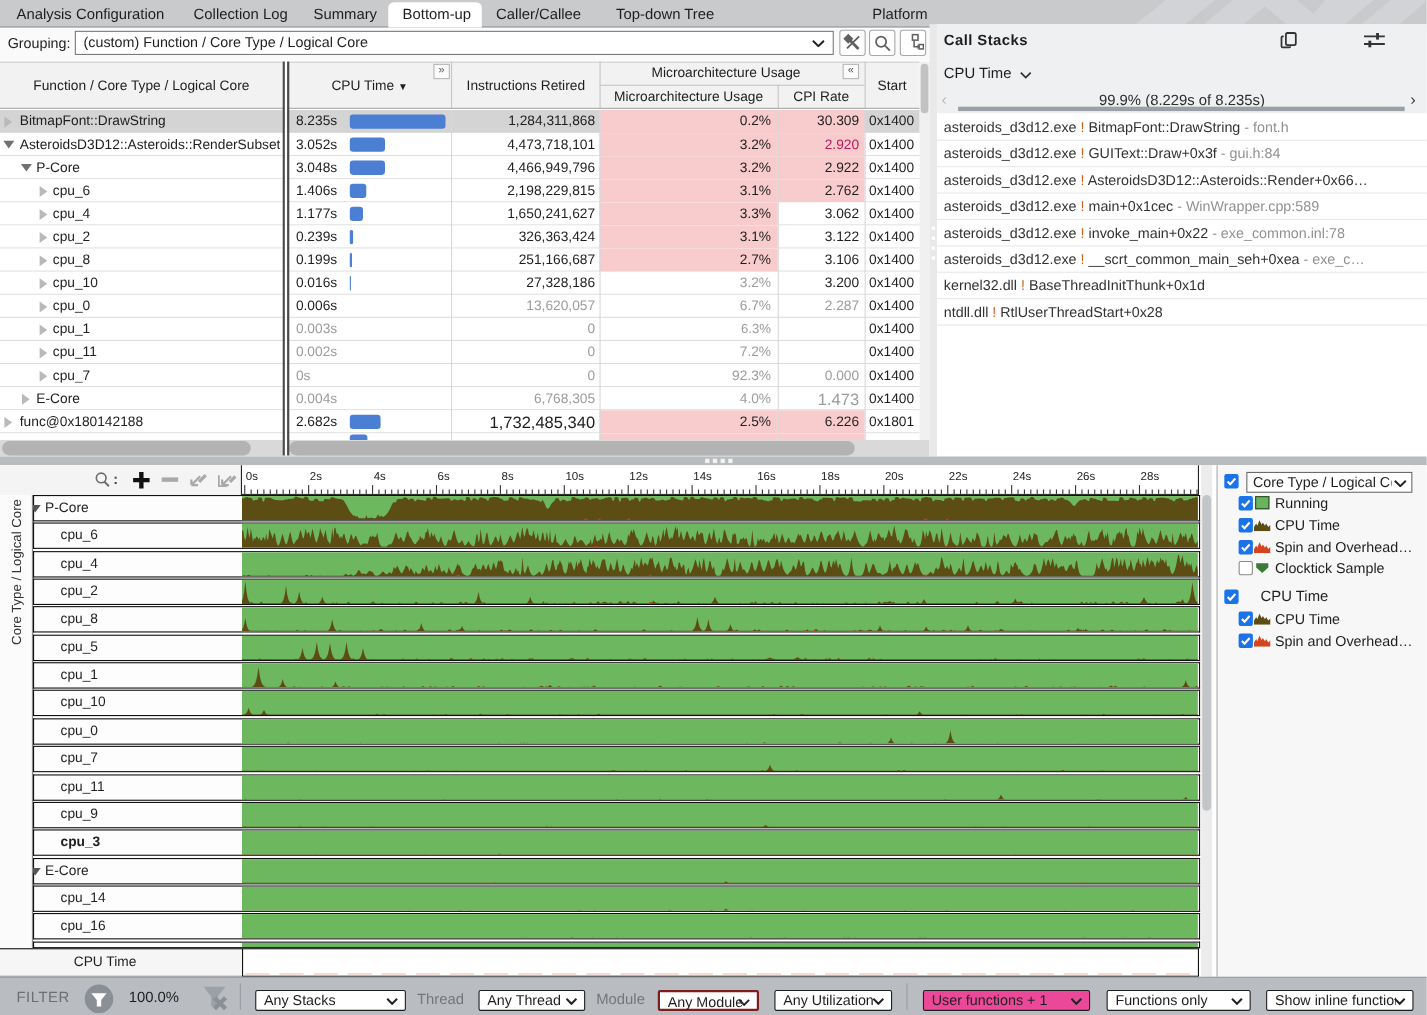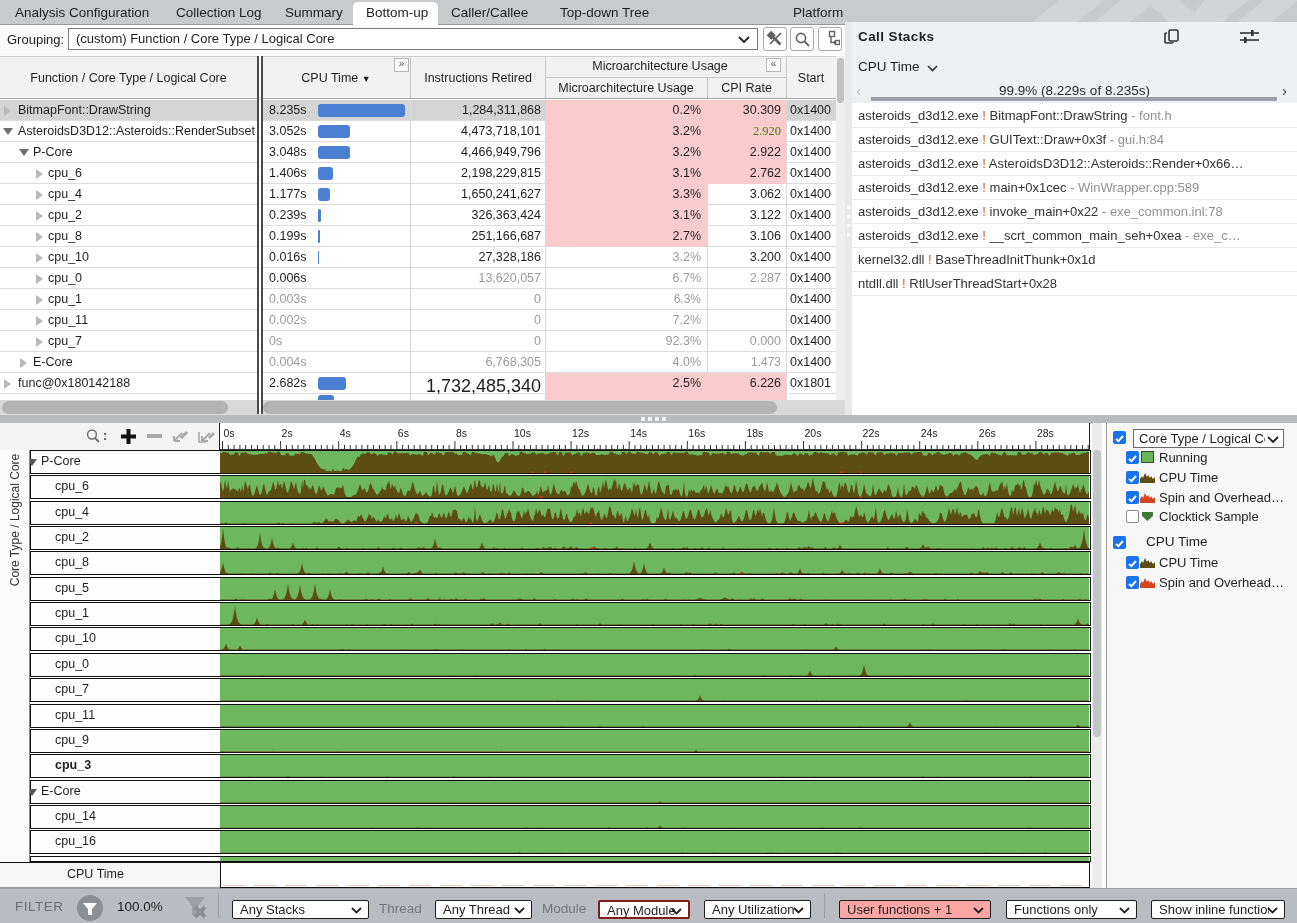--- a/index.html
+++ b/index.html
@@ -79,21 +79,21 @@
 <div class="txt" style="left:790px;top:103px;font-size:12.5px;color:#1e1e1e;font-weight:normal;max-width:46px;overflow:hidden;">0x1400</div>
 <div class="abs" style="left:0;top:121px;width:836px;height:21px;background:#fff;border-bottom:1px solid #dcdcdc;"></div>
 <div class="abs" style="left:545px;top:121px;width:162px;height:21px;background:#f8cccd;"></div>
 <div class="abs" style="left:707px;top:121px;width:79px;height:21px;background:#f8cccd;"></div>
 <div class="abs" style="left:3px;top:128px;width:0;height:0;border-left:5px solid transparent;border-right:5px solid transparent;border-top:7px solid #707070;"></div>
 <div class="txt" style="left:18px;top:124px;font-size:12.5px;color:#1e1e1e;font-weight:normal;max-width:239px;overflow:hidden;">AsteroidsD3D12::Asteroids::RenderSubset</div>
 <div class="txt" style="left:269px;top:124px;font-size:12.5px;color:#1e1e1e;font-weight:normal;">3.052s</div>
 <div class="abs" style="left:318px;top:125px;width:32.2px;height:13px;background:#4a7fd4;border-radius:3px;"></div>
 <div class="txt" style="right:756px;top:124px;font-size:12.5px;color:#1e1e1e;">4,473,718,101</div>
 <div class="txt" style="right:596px;top:124px;font-size:12.5px;color:#1e1e1e;">3.2%</div>
-<div class="txt" style="right:516px;top:124px;font-size:12.5px;color:#4d7c0f;font-family:Liberation Serif, serif;">2.920</div>
+<div class="txt" style="right:516px;top:124px;font-size:12.5px;color:#be185d;">2.920</div>
 <div class="txt" style="left:790px;top:124px;font-size:12.5px;color:#1e1e1e;font-weight:normal;max-width:46px;overflow:hidden;">0x1400</div>
 <div class="abs" style="left:0;top:142px;width:836px;height:21px;background:#fff;border-bottom:1px solid #dcdcdc;"></div>
 <div class="abs" style="left:545px;top:142px;width:162px;height:21px;background:#f8cccd;"></div>
 <div class="abs" style="left:707px;top:142px;width:79px;height:21px;background:#f8cccd;"></div>
 <div class="abs" style="left:19px;top:149px;width:0;height:0;border-left:5px solid transparent;border-right:5px solid transparent;border-top:7px solid #707070;"></div>
 <div class="txt" style="left:33px;top:145px;font-size:12.5px;color:#1e1e1e;font-weight:normal;max-width:224px;overflow:hidden;">P-Core</div>
 <div class="txt" style="left:269px;top:145px;font-size:12.5px;color:#1e1e1e;font-weight:normal;">3.048s</div>
 <div class="abs" style="left:318px;top:146px;width:32.2px;height:13px;background:#4a7fd4;border-radius:3px;"></div>
 <div class="txt" style="right:756px;top:145px;font-size:12.5px;color:#1e1e1e;">4,466,949,796</div>
 <div class="txt" style="right:596px;top:145px;font-size:12.5px;color:#1e1e1e;">3.2%</div>
@@ -180,30 +180,30 @@
 <div class="txt" style="right:756px;top:334px;font-size:12.5px;color:#9b9b9b;">0</div>
 <div class="txt" style="right:596px;top:334px;font-size:12.5px;color:#9b9b9b;">92.3%</div>
 <div class="txt" style="right:516px;top:334px;font-size:12.5px;color:#9b9b9b;">0.000</div>
 <div class="txt" style="left:790px;top:334px;font-size:12.5px;color:#1e1e1e;font-weight:normal;max-width:46px;overflow:hidden;">0x1400</div>
 <div class="abs" style="left:0;top:352px;width:836px;height:21px;background:#fff;border-bottom:1px solid #dcdcdc;"></div>
 <div class="abs" style="left:20px;top:358px;width:0;height:0;border-top:5px solid transparent;border-bottom:5px solid transparent;border-left:7px solid #b9b9b9;"></div>
 <div class="txt" style="left:33px;top:355px;font-size:12.5px;color:#1e1e1e;font-weight:normal;max-width:224px;overflow:hidden;">E-Core</div>
 <div class="txt" style="left:269px;top:355px;font-size:12.5px;color:#9b9b9b;font-weight:normal;">0.004s</div>
 <div class="txt" style="right:756px;top:355px;font-size:12.5px;color:#9b9b9b;">6,768,305</div>
 <div class="txt" style="right:596px;top:355px;font-size:12.5px;color:#9b9b9b;">4.0%</div>
-<div class="txt" style="right:516px;top:355px;font-size:12px;color:#9b9b9b;">1.473</div>
+<div class="txt" style="right:516px;top:355px;font-size:15px;color:#9b9b9b;">1.473</div>
 <div class="txt" style="left:790px;top:355px;font-size:12.5px;color:#1e1e1e;font-weight:normal;max-width:46px;overflow:hidden;">0x1400</div>
 <div class="abs" style="left:0;top:373px;width:836px;height:21px;background:#fff;border-bottom:1px solid #dcdcdc;"></div>
 <div class="abs" style="left:545px;top:373px;width:162px;height:21px;background:#f8cccd;"></div>
 <div class="abs" style="left:707px;top:373px;width:79px;height:21px;background:#f8cccd;"></div>
 <div class="abs" style="left:4px;top:379px;width:0;height:0;border-top:5px solid transparent;border-bottom:5px solid transparent;border-left:7px solid #b9b9b9;"></div>
 <div class="txt" style="left:18px;top:376px;font-size:12.5px;color:#1e1e1e;font-weight:normal;max-width:239px;overflow:hidden;">func@0x180142188</div>
 <div class="txt" style="left:269px;top:376px;font-size:12.5px;color:#1e1e1e;font-weight:normal;">2.682s</div>
 <div class="abs" style="left:318px;top:377px;width:28.3px;height:13px;background:#4a7fd4;border-radius:3px;"></div>
-<div class="txt" style="right:756px;top:376px;font-size:18px;color:#1e1e1e;">1,732,485,340</div>
+<div class="txt" style="right:756px;top:376px;font-size:15px;color:#1e1e1e;">1,732,485,340</div>
 <div class="txt" style="right:596px;top:376px;font-size:12.5px;color:#1e1e1e;">2.5%</div>
 <div class="txt" style="right:516px;top:376px;font-size:12.5px;color:#1e1e1e;">6.226</div>
 <div class="txt" style="left:790px;top:376px;font-size:12.5px;color:#1e1e1e;font-weight:normal;max-width:46px;overflow:hidden;">0x1801</div>
 <div class="abs" style="left:0;top:394px;width:836px;height:6px;background:#fff;"></div>
 <div class="abs" style="left:545px;top:394px;width:162px;height:6px;background:#f8cccd;"></div>
 <div class="abs" style="left:707px;top:394px;width:79px;height:6px;background:#f8cccd;"></div>
 <div class="abs" style="left:318px;top:395px;width:16px;height:5px;background:#4a7fd4;border-radius:3px 3px 0 0;"></div>
 <div class="abs" style="left:410px;top:100px;width:1px;height:300px;background:#d8d8d8;"></div>
 <div class="abs" style="left:545px;top:100px;width:1px;height:300px;background:#d8d8d8;"></div>
 <div class="abs" style="left:707px;top:100px;width:1px;height:300px;background:#d8d8d8;"></div>
@@ -727,21 +727,21 @@
       <path d="M1 1 L5.5 5.5 L10 1" stroke="#222" stroke-width="1.8" fill="none"></path>
     </svg>
   </div>
 <div class="abs" style="left:704px;top:900px;width:107px;height:19px;background:#fff;border:1px solid #1e1e1e;border-radius:2px;">
     <div class="txt" style="left:7px;top:1px;font-size:13px;color:#1e1e1e;max-width:83px;overflow:hidden;">Any Utilization</div>
     <svg class="abs" style="right:6px;top:6px" width="11" height="7">
       <path d="M1 1 L5.5 5.5 L10 1" stroke="#222" stroke-width="1.8" fill="none"></path>
     </svg>
   </div>
 <div class="abs" style="left:824px;top:894px;width:1px;height:24px;background:#979da2;"></div>
-<div class="abs" style="left:839px;top:900px;width:152px;height:19px;background:#fca5a5;border:1px solid #1e1e1e;border-radius:2px;">
+<div class="abs" style="left:839px;top:900px;width:152px;height:19px;background:#ec4899;border:1px solid #1e1e1e;border-radius:2px;">
     <div class="txt" style="left:7px;top:1px;font-size:13px;color:#1e1e1e;max-width:128px;overflow:hidden;">User functions + 1</div>
     <svg class="abs" style="right:6px;top:6px" width="11" height="7">
       <path d="M1 1 L5.5 5.5 L10 1" stroke="#222" stroke-width="1.8" fill="none"></path>
     </svg>
   </div>
 <div class="abs" style="left:1006px;top:900px;width:131px;height:19px;background:#fff;border:1px solid #1e1e1e;border-radius:2px;">
     <div class="txt" style="left:7px;top:1px;font-size:13px;color:#1e1e1e;max-width:107px;overflow:hidden;">Functions only</div>
     <svg class="abs" style="right:6px;top:6px" width="11" height="7">
       <path d="M1 1 L5.5 5.5 L10 1" stroke="#222" stroke-width="1.8" fill="none"></path>
     </svg>

